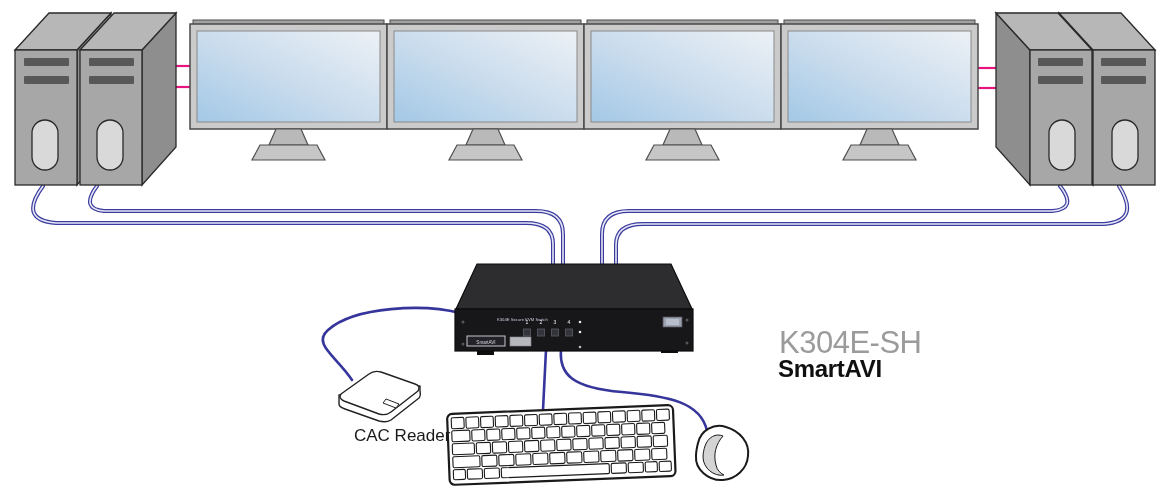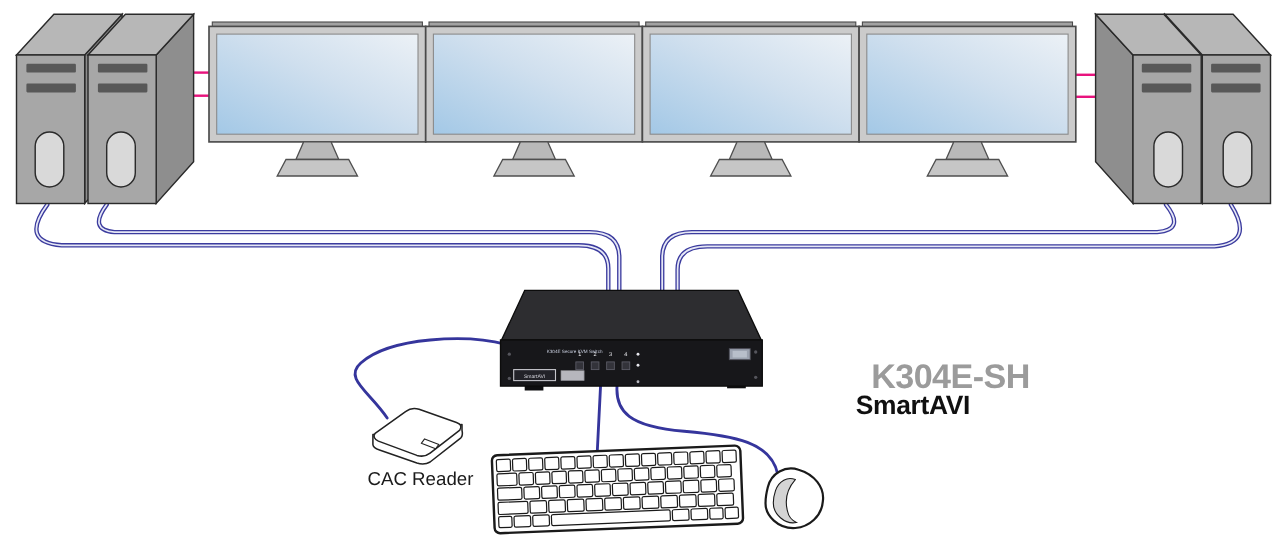--- a/index.html
+++ b/index.html
@@ -1,22 +1,22 @@
 <!DOCTYPE html>
 <html><head>
 <meta charset="utf-8">
 <style>
   html,body{margin:0;padding:0;background:#ffffff;}
   .stage{position:relative;width:1171px;height:491px;background:#ffffff;overflow:hidden;
          font-family:"Liberation Sans",sans-serif;}
   .stage svg{position:absolute;left:0;top:0;}
   .lbl{position:absolute;white-space:nowrap;}
-  .lbl.model{left:779px;top:325px;font-size:31px;font-weight:bold;color:#9b9b9b;letter-spacing:-0.5px;margin-left:13px;}
+  .lbl.model{left:779px;top:325px;font-size:31px;font-weight:normal;color:#9b9b9b;letter-spacing:-0.5px;}
   .lbl.brand{left:778px;top:355px;font-size:24px;font-weight:bold;color:#101010;letter-spacing:-0.3px;}
-  .lbl.cac{left:334px;top:426px;font-size:17px;color:#1a1a1a;}
+  .lbl.cac{left:354px;top:426px;font-size:17px;color:#1a1a1a;}
 </style>
 </head>
 <body>
 
 <div class="stage">
 <svg width="1171" height="491" viewBox="0 0 1171 491" xmlns="http://www.w3.org/2000/svg">
   <defs>
     <linearGradient id="scr" x1="0" y1="1" x2="1" y2="0">
       <stop offset="0" stop-color="#a3c8e6"></stop>
       <stop offset="0.55" stop-color="#cfdfee"></stop>

